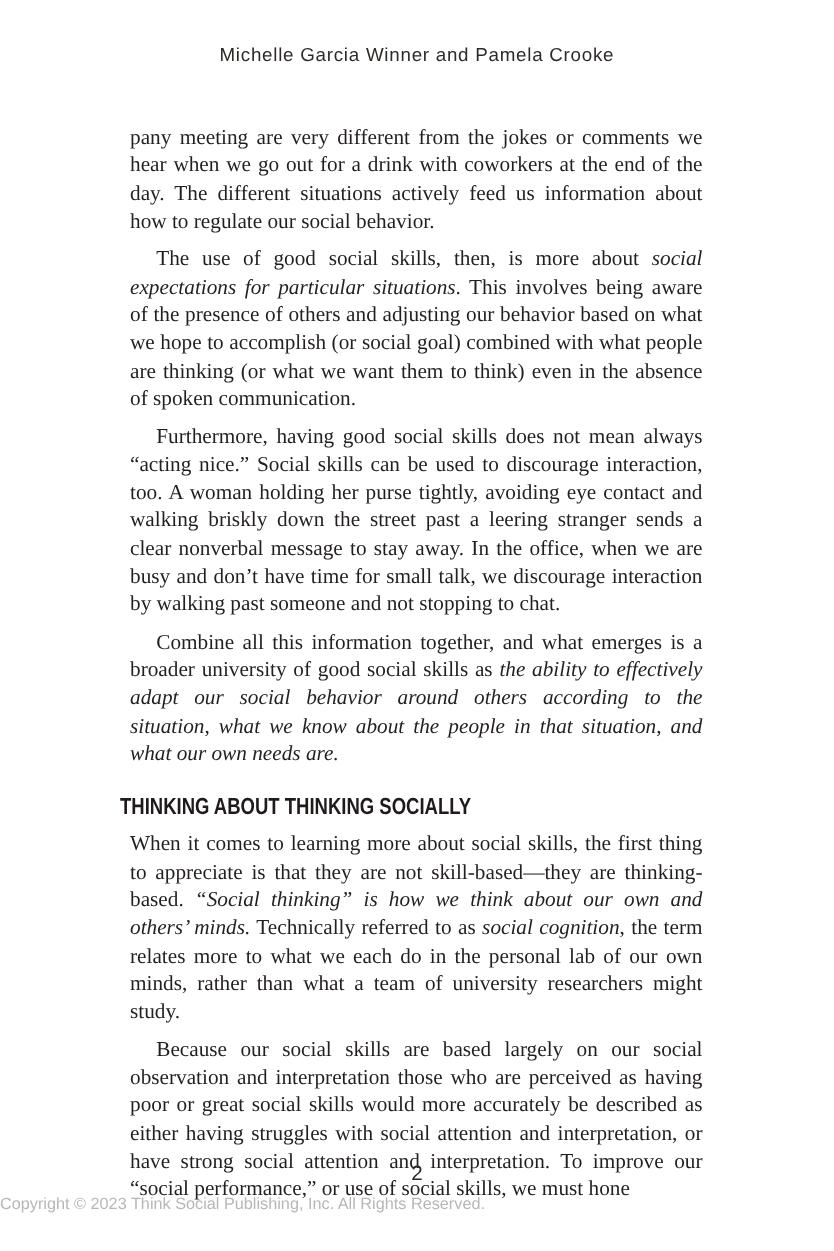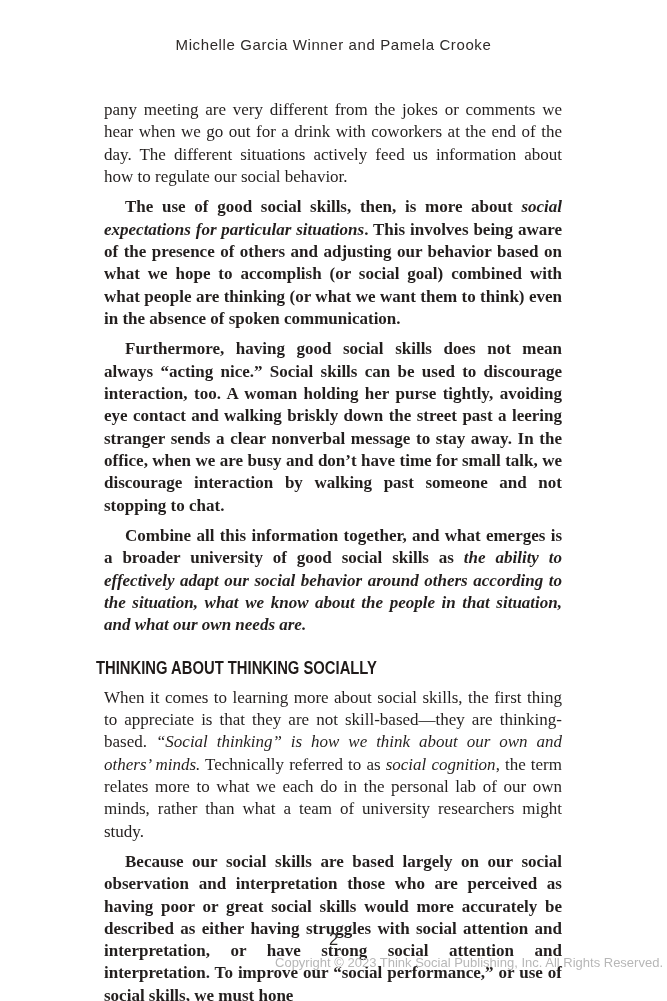--- a/index.html
+++ b/index.html
@@ -43,21 +43,21 @@
     width: 474px;
     color: var(--body-text);
   }
   .para {
     margin: 8px;
     font-size: 17px;
     line-height: 22.33px;
     text-align: justify;
     color: var(--body-text);
   }
-  .para.indent { text-indent: 21px; font-weight: bold; }
+  .para.indent { text-indent: 21px; }
   .italic { font-style: italic; }
   .section-heading {
     margin: 20px 0 5px 0;
     font-family: "Liberation Sans", sans-serif;
     font-weight: 700;
     font-size: 18.5px;
     line-height: 22px;
     letter-spacing: 0px;
     color: var(--heading-text);
     transform: scaleX(0.8);
@@ -72,21 +72,21 @@
     text-align: center;
     font-family: "Liberation Sans", sans-serif;
     font-size: 16.5px;
     color: var(--pagenum-text);
   }
   .copyright {
     position: absolute;
     top: 955px;
     left: 0;
     right: 4px;
-    text-align: right;
+    text-align: left;
     font-family: "Liberation Sans", sans-serif;
     font-size: 13px;
     color: var(--copyright-text);
   }
 </style>
 </head>
 <body>
 
 <div class="page">
   <div class="running-header">Michelle Garcia Winner and Pamela Crooke</div>

